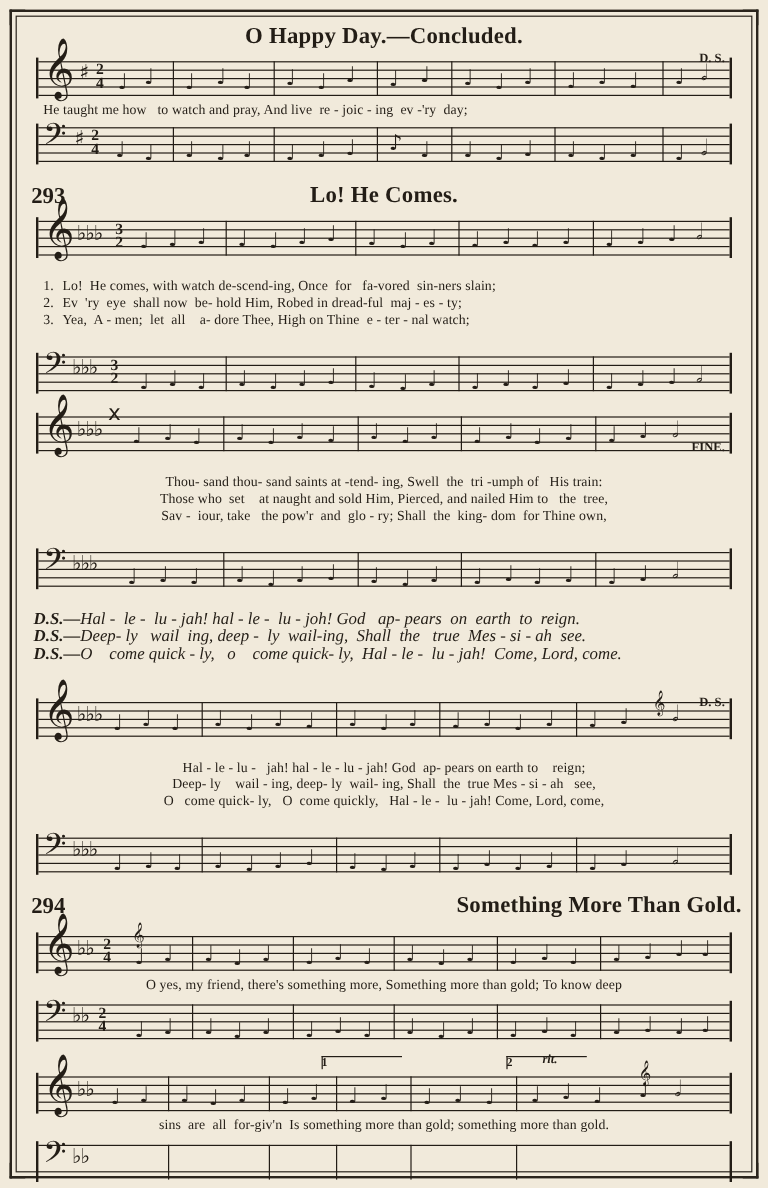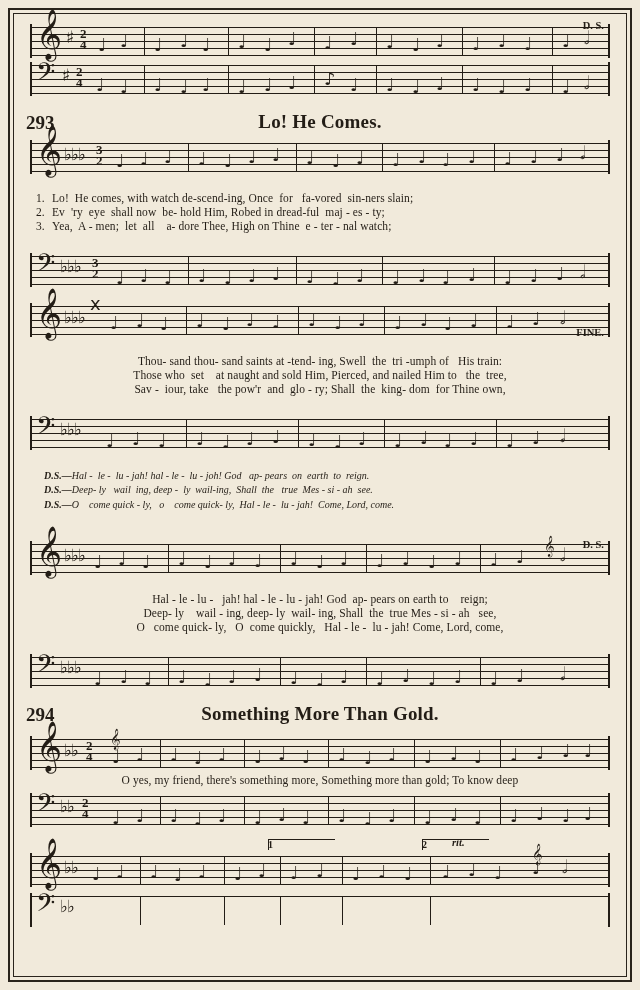--- a/index.html
+++ b/index.html
@@ -80,20 +80,21 @@
     font-size: 19px;
     font-weight: bold;
   }
   .t-lo {
     font-size: 19px;
     line-height: 24px;
   }
   .t-gold {
     font-size: 19px;
     line-height: 24px;
+    text-align: right;
   }
   .credits {
     position: relative;
     height: 16px;
     font-size: 10.5px;
     font-weight: bold;
     margin-top: 1px;
   }
   .credit-left {
     position: absolute;
@@ -205,22 +206,22 @@
     letter-spacing: 0.1px;
   }
   .lyrics.centered {
     text-align: center;
   }
   .lyrics .vn {
     display: inline-block;
     width: 16px;
   }
   .ds-lines {
-    margin: 4px 6px 0 22px;
-    font-size: 10px;
+    margin: 4px 6px 0 6px;
+    font-size: 14px;
     line-height: 14.5px;
     white-space: pre;
   }
   .ds-lines .lbl {
     font-style: italic;
     font-weight: bold;
   }
   .ds-lines .txt {
     font-style: italic;
   }
@@ -232,20 +233,21 @@
   <div class="border-outer"></div>
   <div class="border-inner"></div>
   <div class="corner tl"></div>
   <div class="corner tr"></div>
   <div class="corner bl"></div>
   <div class="corner br"></div>
 
   <div class="content">
 
     <div>
+      <div class="song-title t-concluded">O Happy Day.—Concluded.</div>
 
       <div class="system">
         <div class="mark ds" style="right:14px; top:-4px;">D. S.</div>
         <div class="staff">
           <div class="line l1"></div>
             <div class="line l2"></div>
             <div class="line l3"></div>
             <div class="line l4"></div>
             <div class="line l5"></div>
           <span class="clef treble">𝄞</span>
@@ -271,20 +273,21 @@
           <div class="bar" style="left:430px;"></div>
           <span class="nt" style="left:440px; top:11px;">♩</span>
           <span class="nt" style="left:466px; top:8px;">♩</span>
           <span class="nt" style="left:492px; top:11px;">♩</span>
           <div class="bar" style="left:520px;"></div>
           <span class="nt" style="left:530px; top:8px;">♩</span>
           <span class="nt" style="left:552px; top:5px;">𝅗𝅥</span>
         </div>
       </div>
 
+      <div class="lyrics">He taught me how   to watch and pray, And live  re - joic - ing  ev -'ry  day;</div>
 
       <div class="system">
         <div class="staff">
           <div class="line l1"></div>
             <div class="line l2"></div>
             <div class="line l3"></div>
             <div class="line l4"></div>
             <div class="line l5"></div>
           <span class="clef bass">𝄢</span>
           <span class="keysig" style="left:30px; top:5px;">♯</span>
@@ -670,20 +673,21 @@
           <div class="bar" style="left:398px;"></div>
           <span class="nt" style="left:410px; top:10px;">♩</span>
           <span class="nt" style="left:436px; top:8px;">♩</span>
           <span class="nt" style="left:462px; top:11px;">♩</span>
           <span class="nt" style="left:500px; top:-8px;">𝄞</span>
           <span class="nt" style="left:500px; top:6px;">♩</span>
           <span class="nt" style="left:530px; top:5px;">𝅗𝅥</span>
         </div>
       </div>
 
+      <div class="lyrics centered">sins  are  all  for-giv'n  Is something more than gold; something more than gold.</div>
 
       <div class="system" style="margin-top:6px;">
         <div class="staff">
           <div class="line l1"></div>
           <span class="clef bass">𝄢</span>
           <span class="keysig" style="left:28px; top:5px;">♭♭</span>
 
           <div class="bar" style="left:108px;"></div>
 
           <div class="bar" style="left:192px;"></div>

